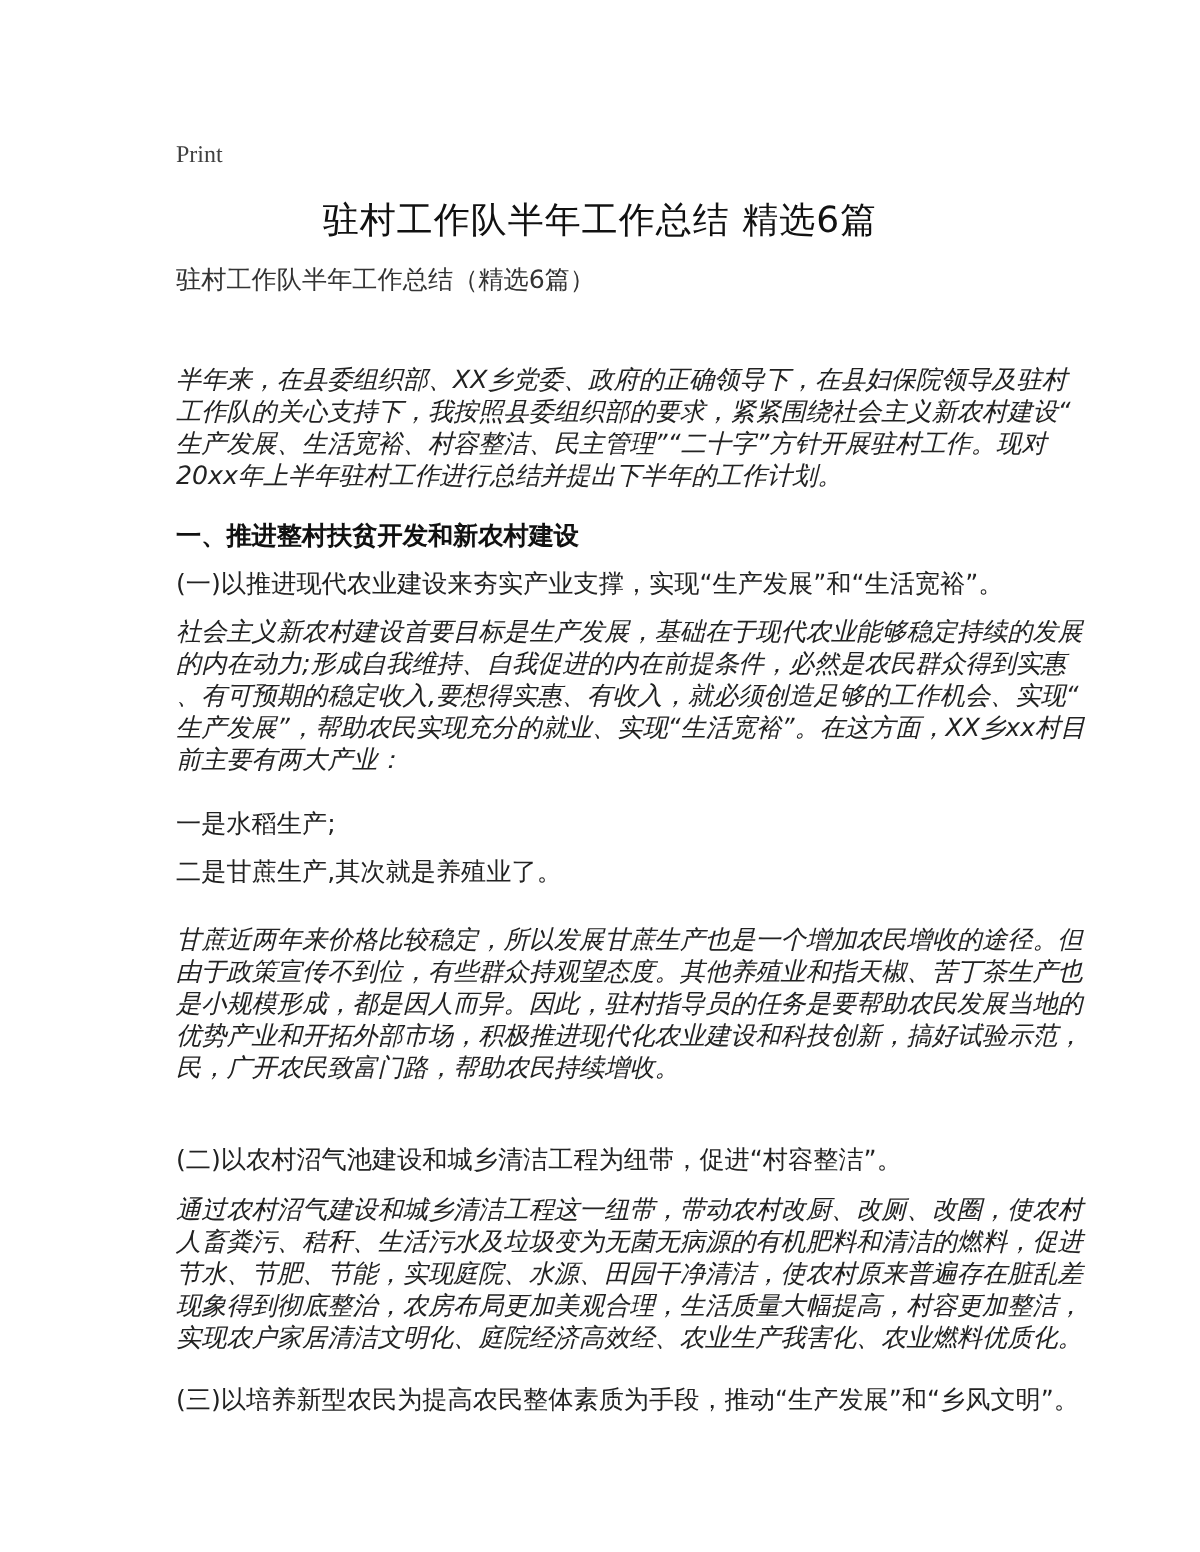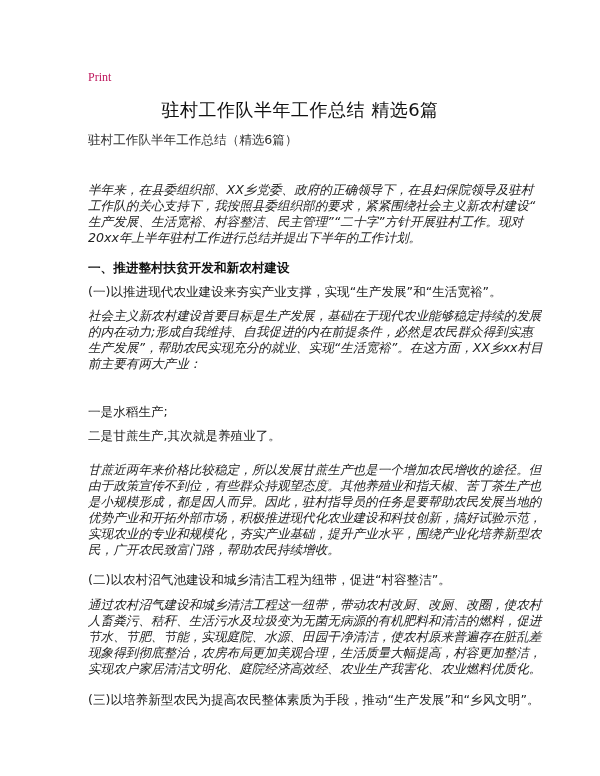--- a/index.html
+++ b/index.html
@@ -25,21 +25,21 @@
   .abs {
     position: absolute;
     left: 88px;
     width: 426px;
     white-space: nowrap;
   }
   .print-label {
     top: 70px;
     font-family: "Liberation Serif", "DejaVu Serif", serif;
     font-size: 12px;
-    color: #be185d;
+    color: #404040;
   }
   .doc-title {
     position: absolute;
     top: 98px;
     left: 0;
     width: 600px;
     text-align: center;
     font-size: 18px;
     color: #111;
     letter-spacing: 0.5px;
@@ -95,34 +95,34 @@
     <span class="line">20xx年上半年驻村工作进行总结并提出下半年的工作计划。</span>
   </div>
 
   <div class="abs heading-bold" style="top:260px;">一、推进整村扶贫开发和新农村建设</div>
 
   <div class="abs sub-heading" style="top:284px;">(一)以推进现代农业建设来夯实产业支撑，实现“生产发展”和“生活宽裕”。</div>
 
   <div class="abs para" style="top:308px;">
     <span class="line">社会主义新农村建设首要目标是生产发展，基础在于现代农业能够稳定持续的发展</span>
     <span class="line">的内在动力;形成自我维持、自我促进的内在前提条件，必然是农民群众得到实惠</span>
+    <span class="line">、有可预期的稳定收入,要想得实惠、有收入，就必须创造足够的工作机会、实现“</span>
     <span class="line">生产发展”，帮助农民实现充分的就业、实现“生活宽裕”。在这方面，XX乡xx村目</span>
     <span class="line">前主要有两大产业：</span>
   </div>
 
   <div class="abs sub-heading" style="top:404px;">一是水稻生产;</div>
 
   <div class="abs sub-heading" style="top:428px;">二是甘蔗生产,其次就是养殖业了。</div>
 
   <div class="abs para" style="top:462px;">
     <span class="line">甘蔗近两年来价格比较稳定，所以发展甘蔗生产也是一个增加农民增收的途径。但</span>
     <span class="line">由于政策宣传不到位，有些群众持观望态度。其他养殖业和指天椒、苦丁茶生产也</span>
     <span class="line">是小规模形成，都是因人而异。因此，驻村指导员的任务是要帮助农民发展当地的</span>
     <span class="line">优势产业和开拓外部市场，积极推进现代化农业建设和科技创新，搞好试验示范，</span>
-    <span class="line">实现农业的专业和规模化，夯实产业基础，提升产业水平，围绕产业化培养新型农</span>
     <span class="line">民，广开农民致富门路，帮助农民持续增收。</span>
   </div>
 
   <div class="abs sub-heading" style="top:572px;">(二)以农村沼气池建设和城乡清洁工程为纽带，促进“村容整洁”。</div>
 
   <div class="abs para" style="top:597px;">
     <span class="line">通过农村沼气建设和城乡清洁工程这一纽带，带动农村改厨、改厕、改圈，使农村</span>
     <span class="line">人畜粪污、秸秆、生活污水及垃圾变为无菌无病源的有机肥料和清洁的燃料，促进</span>
     <span class="line">节水、节肥、节能，实现庭院、水源、田园干净清洁，使农村原来普遍存在脏乱差</span>
     <span class="line">现象得到彻底整治，农房布局更加美观合理，生活质量大幅提高，村容更加整洁，</span>

